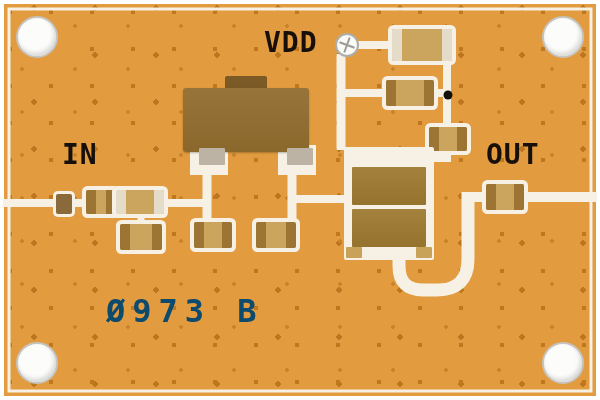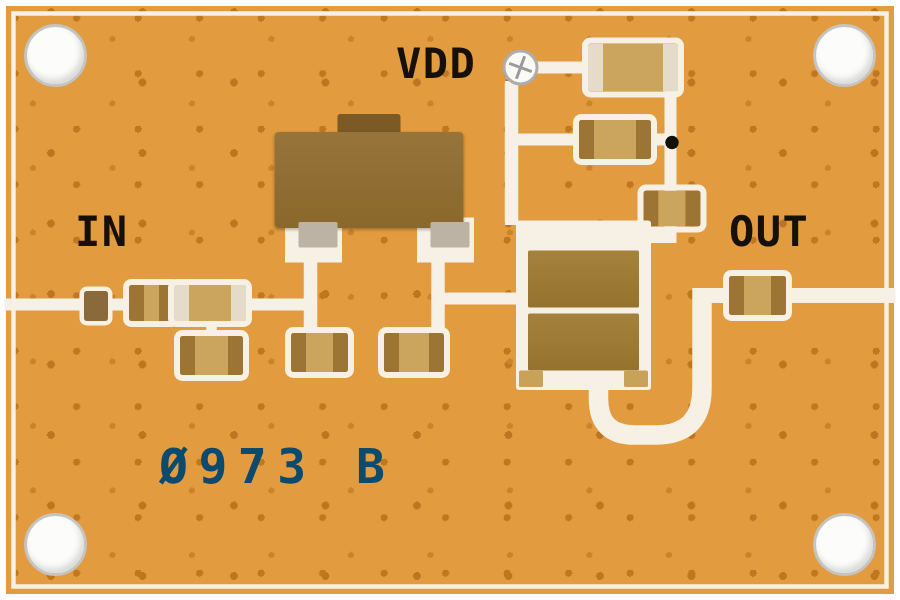--- a/index.html
+++ b/index.html
@@ -152,18 +152,18 @@
   <div class="q-lead" style="left:199px;top:148px;width:26px;height:17px;"></div>
   <div class="q-lead" style="left:287px;top:148px;width:26px;height:17px;"></div>
 
   <div class="bigc" style="left:344px;top:147px;width:90px;height:113px;">
     <div class="blk" style="left:8px;top:20px;width:74px;height:38px;"></div>
     <div class="blk" style="left:8px;top:62px;width:74px;height:38px;"></div>
     <div class="nub" style="left:2px; top:100px;width:16px;height:11px;"></div>
     <div class="nub" style="left:72px;top:100px;width:16px;height:11px;"></div>
   </div>
 
-  <div class="lbl" style="left:50px;top:138px;">IN</div>
+  <div class="lbl" style="left:62px;top:138px;">IN</div>
   <div class="lbl" style="left:486px;top:138px;">OUT</div>
   <div class="lbl" style="left:264px;top:26px;">VDD</div>
   <div class="marking" style="left:106px;top:292px;">Ø973 B</div>
 
 </div>
 
 </body></html>

